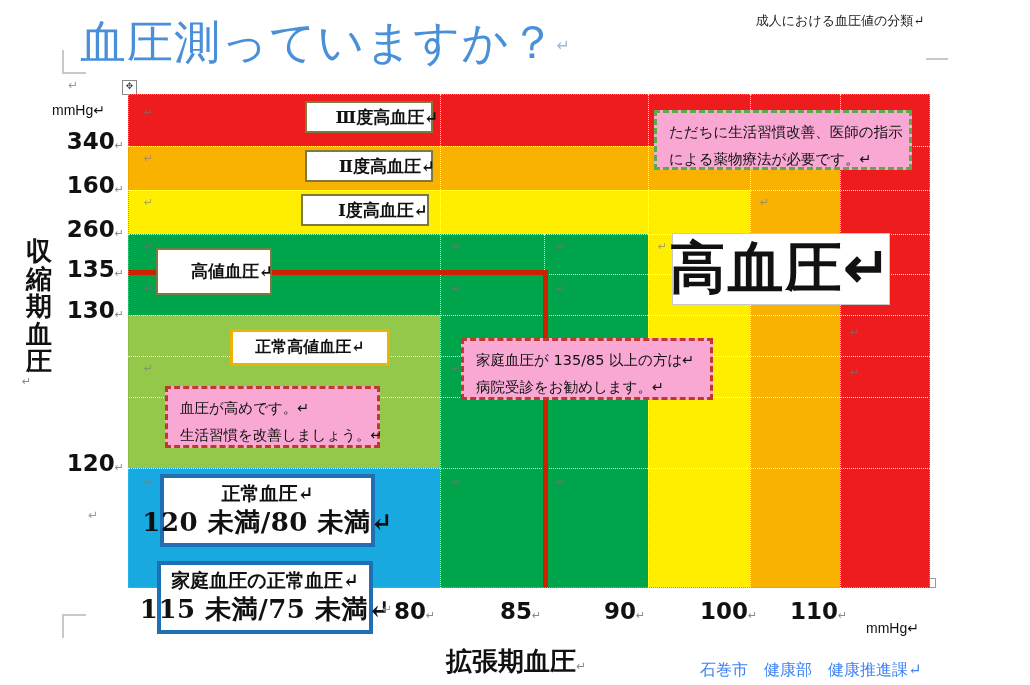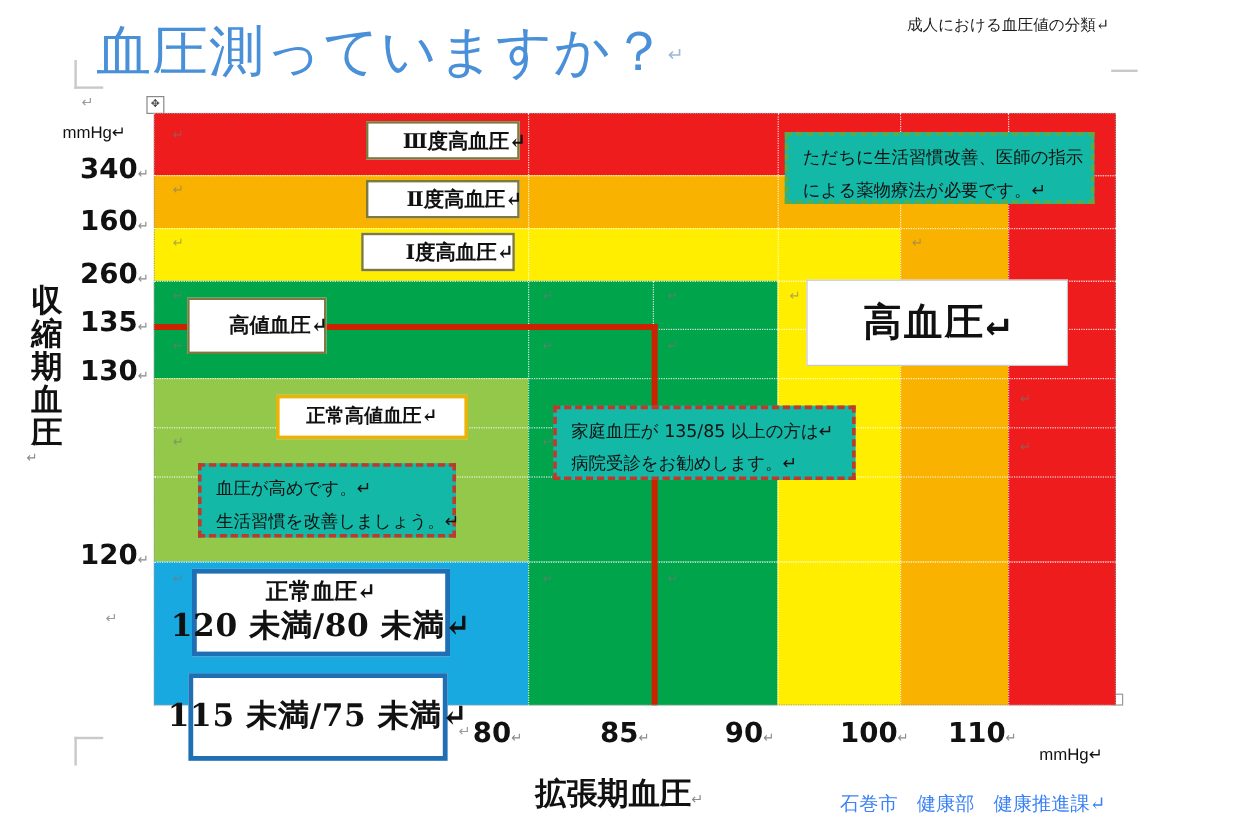--- a/index.html
+++ b/index.html
@@ -96,29 +96,29 @@
   }
   .lb-olive{border:2px solid #7d7a41;padding-left:36px;}
   .lb-green{border:3px solid #eab308;}
   .lb-blue{border:4px solid #1f6fb5;}
   .lb-dashed-red{border:3px dashed #c0392b;background:#fff;}
   .lb-dashed-green{border:3px dashed #5aab4a;background:#fff;}
   .lb-plain{border:1px solid #c8c8c8;}
   .pil{font-size:11px;font-weight:400;color:#8a8a8a;}
 
   .calloutbox{
-    position:absolute;background:#14b8a6;box-sizing:border-box;
+    position:absolute;background:#f9a8d4;box-sizing:border-box;
     font-family:"DejaVu Sans","Liberation Sans",sans-serif;
     font-size:14.5px;color:#111;line-height:1.85;padding:6px 12px;
   }
   .calloutbox .ln{display:block;white-space:nowrap;}
 
   #box-hypertension{
-    font-family:Liberation Mono, monospace;
-    font-size:32px;font-weight:700;letter-spacing:2px;
+    font-family:Liberation Sans, sans-serif;
+    font-size:56px;font-weight:700;letter-spacing:2px;
   }
   .bigbox-2line{
     flex-direction:column;justify-content:center;align-items:center;line-height:1.25;
   }
   .bigbox-2line .l1{font-size:19px;}
   .bigbox-2line .l2{font-size:26px;letter-spacing:.5px;}
 
   .pilcrow-mark{position:absolute;font-size:12px;color:#9a9a9a;}
   #handle-move{
     left:122px;top:80px;width:13px;height:13px;border:1px solid #888;background:#fff;
@@ -263,20 +263,21 @@
 <div class="labelbox lb-plain" id="box-hypertension" style="left:672px;top:233px;width:218px;height:72px;">
   <span>高血圧↵</span>
 </div>
 
 <div class="labelbox lb-blue bigbox-2line" style="left:160px;top:474px;width:215px;height:73px;">
   <span class="l1">正常血圧↵</span>
   <span class="l2">120 未満/80 未満↵</span>
 </div>
 
 <div class="labelbox lb-blue bigbox-2line" style="left:157px;top:561px;width:216px;height:73px;">
+  <span class="l1">家庭血圧の正常血圧↵</span>
   <span class="l2">115 未満/75 未満↵</span>
 </div>
 
 <div class="calloutbox lb-dashed-green" style="left:654px;top:110px;width:258px;height:60px;">
   <span class="ln">ただちに生活習慣改善、医師の指示</span>
   <span class="ln">による薬物療法が必要です。↵</span>
 </div>
 
 <div class="calloutbox lb-dashed-red" style="left:165px;top:386px;width:215px;height:62px;">
   <span class="ln">血圧が高めです。↵</span>

